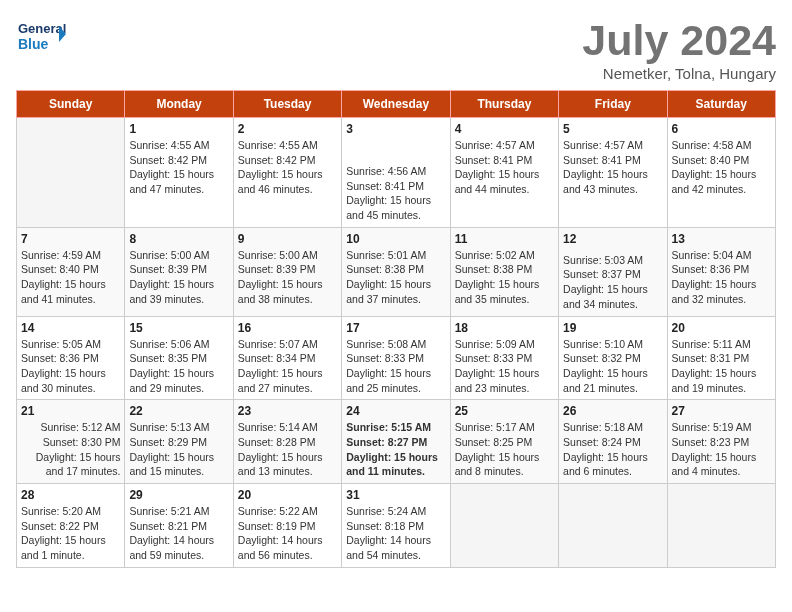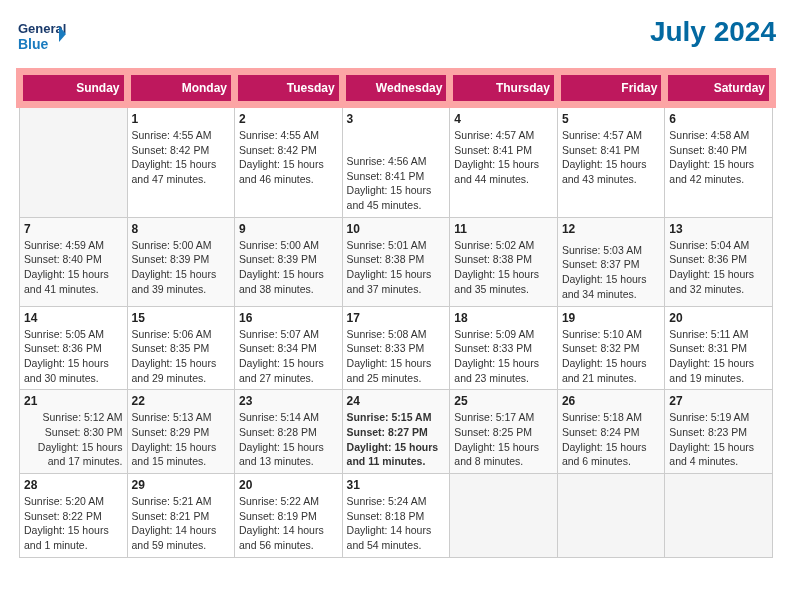--- a/index.html
+++ b/index.html
@@ -18,41 +18,41 @@
     }
     .logo {
       display: flex;
       align-items: center;
       gap: 4px;
     }
     .title-block {
       text-align: right;
     }
     .month-year {
-      font-size: 28px;
+      font-size: 43px;
       font-weight: bold;
-      color: #0369a1;
+      color: #737373;
     }
     .location {
       font-size: 15px;
       color: #555;
     }
     table {
       width: 100%;
       border-collapse: collapse;
       font-size: 11px;
     }
     thead tr th {
-      background-color: #be185d;
+      background-color: #c2410c;
       color: #fff;
       padding: 6px 4px;
-      text-align: right;
+      text-align: center;
       font-size: 12px;
       font-weight: bold;
-      border: 7px solid #fca5a5;
+      border: 1px solid #fca5a5;
     }
     tbody tr td {
       border: 1px solid #ccc;
       vertical-align: top;
       padding: 4px 4px;
       width: 108px;
       min-height: 70px;
       background: #fff;
     }
     tbody tr:nth-child(even) td {
@@ -78,20 +78,21 @@
   <div class="logo">
     <svg width="50" height="44" viewBox="0 0 50 44">
       <rect x="0" y="0" width="50" height="44" fill="white"></rect>
       <text x="2" y="17" font-size="13" font-weight="bold" fill="#1a3a6b" font-family="Arial,sans-serif">General</text>
       <text x="2" y="33" font-size="14" font-weight="bold" fill="#1a7bbf" font-family="Arial,sans-serif">Blue</text>
       <polygon points="43,10 50,18 43,26" fill="#1a7bbf"></polygon>
     </svg>
   </div>
   <div class="title-block">
     <div class="month-year">July 2024</div>
+    <div class="location">Nemetker, Tolna, Hungary</div>
   </div>
 </div>
 
 <table>
   <thead>
     <tr>
     <th>Sunday</th>
         <th>Monday</th>
         <th>Tuesday</th>
         <th>Wednesday</th>

